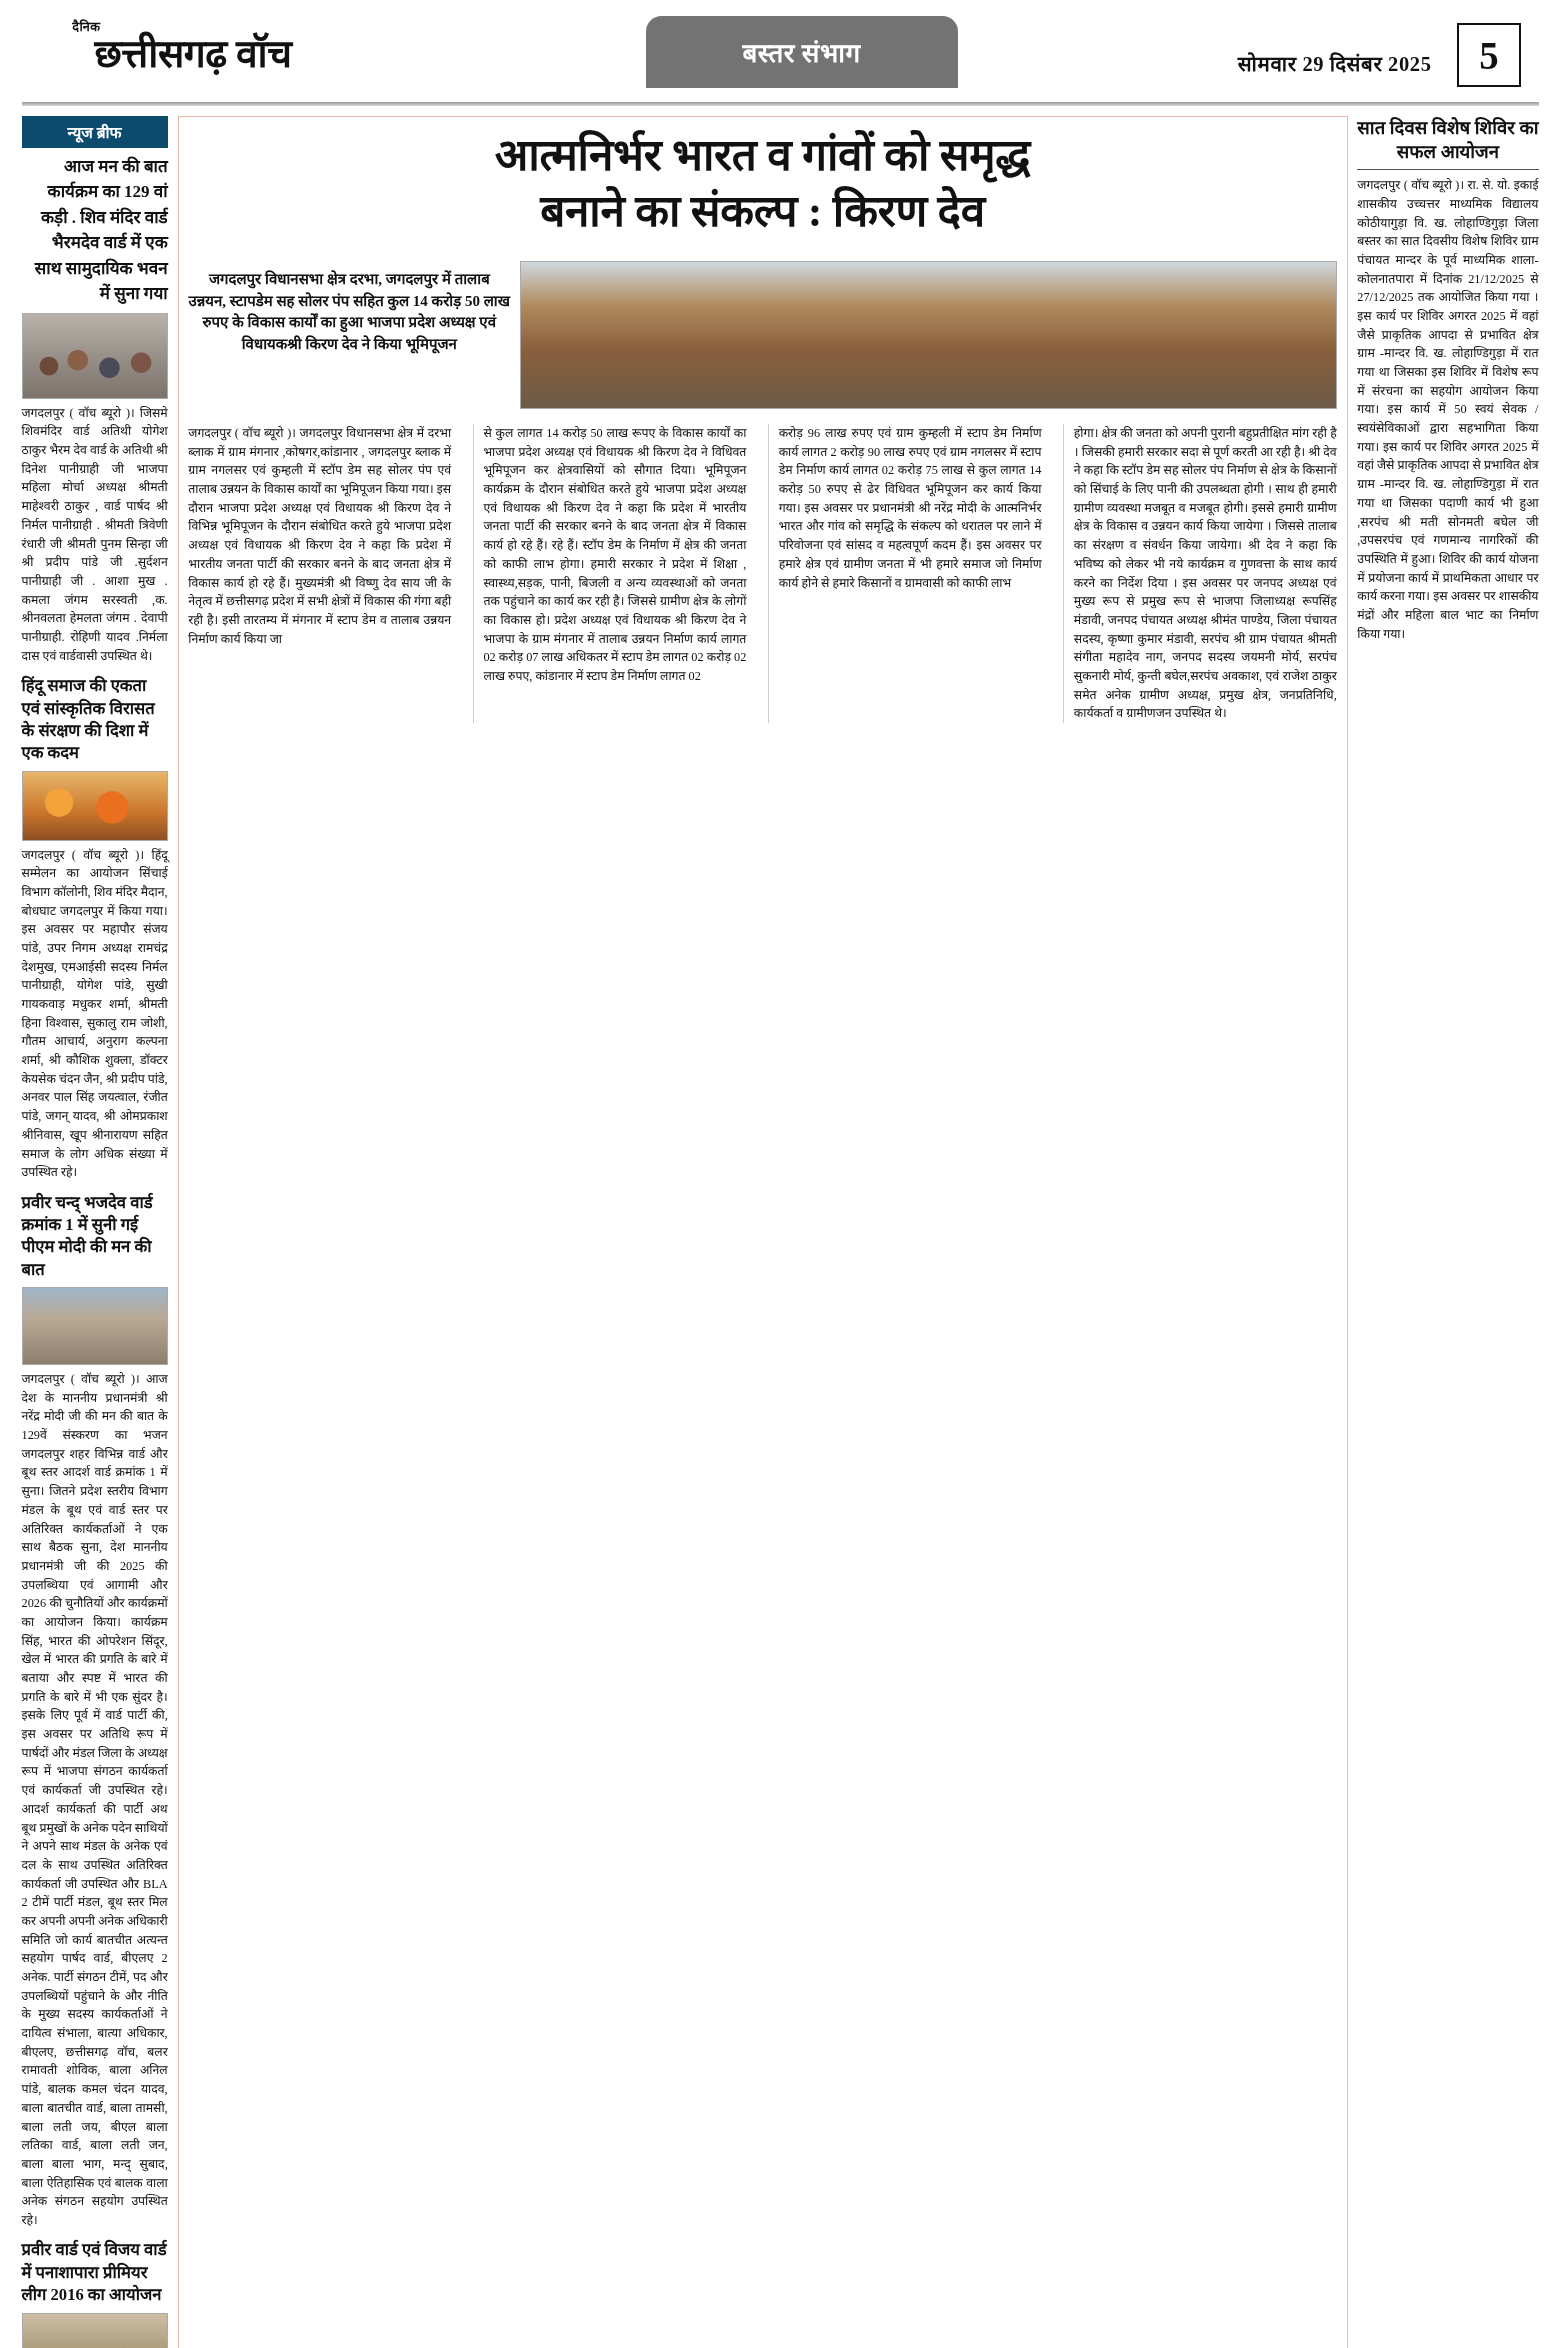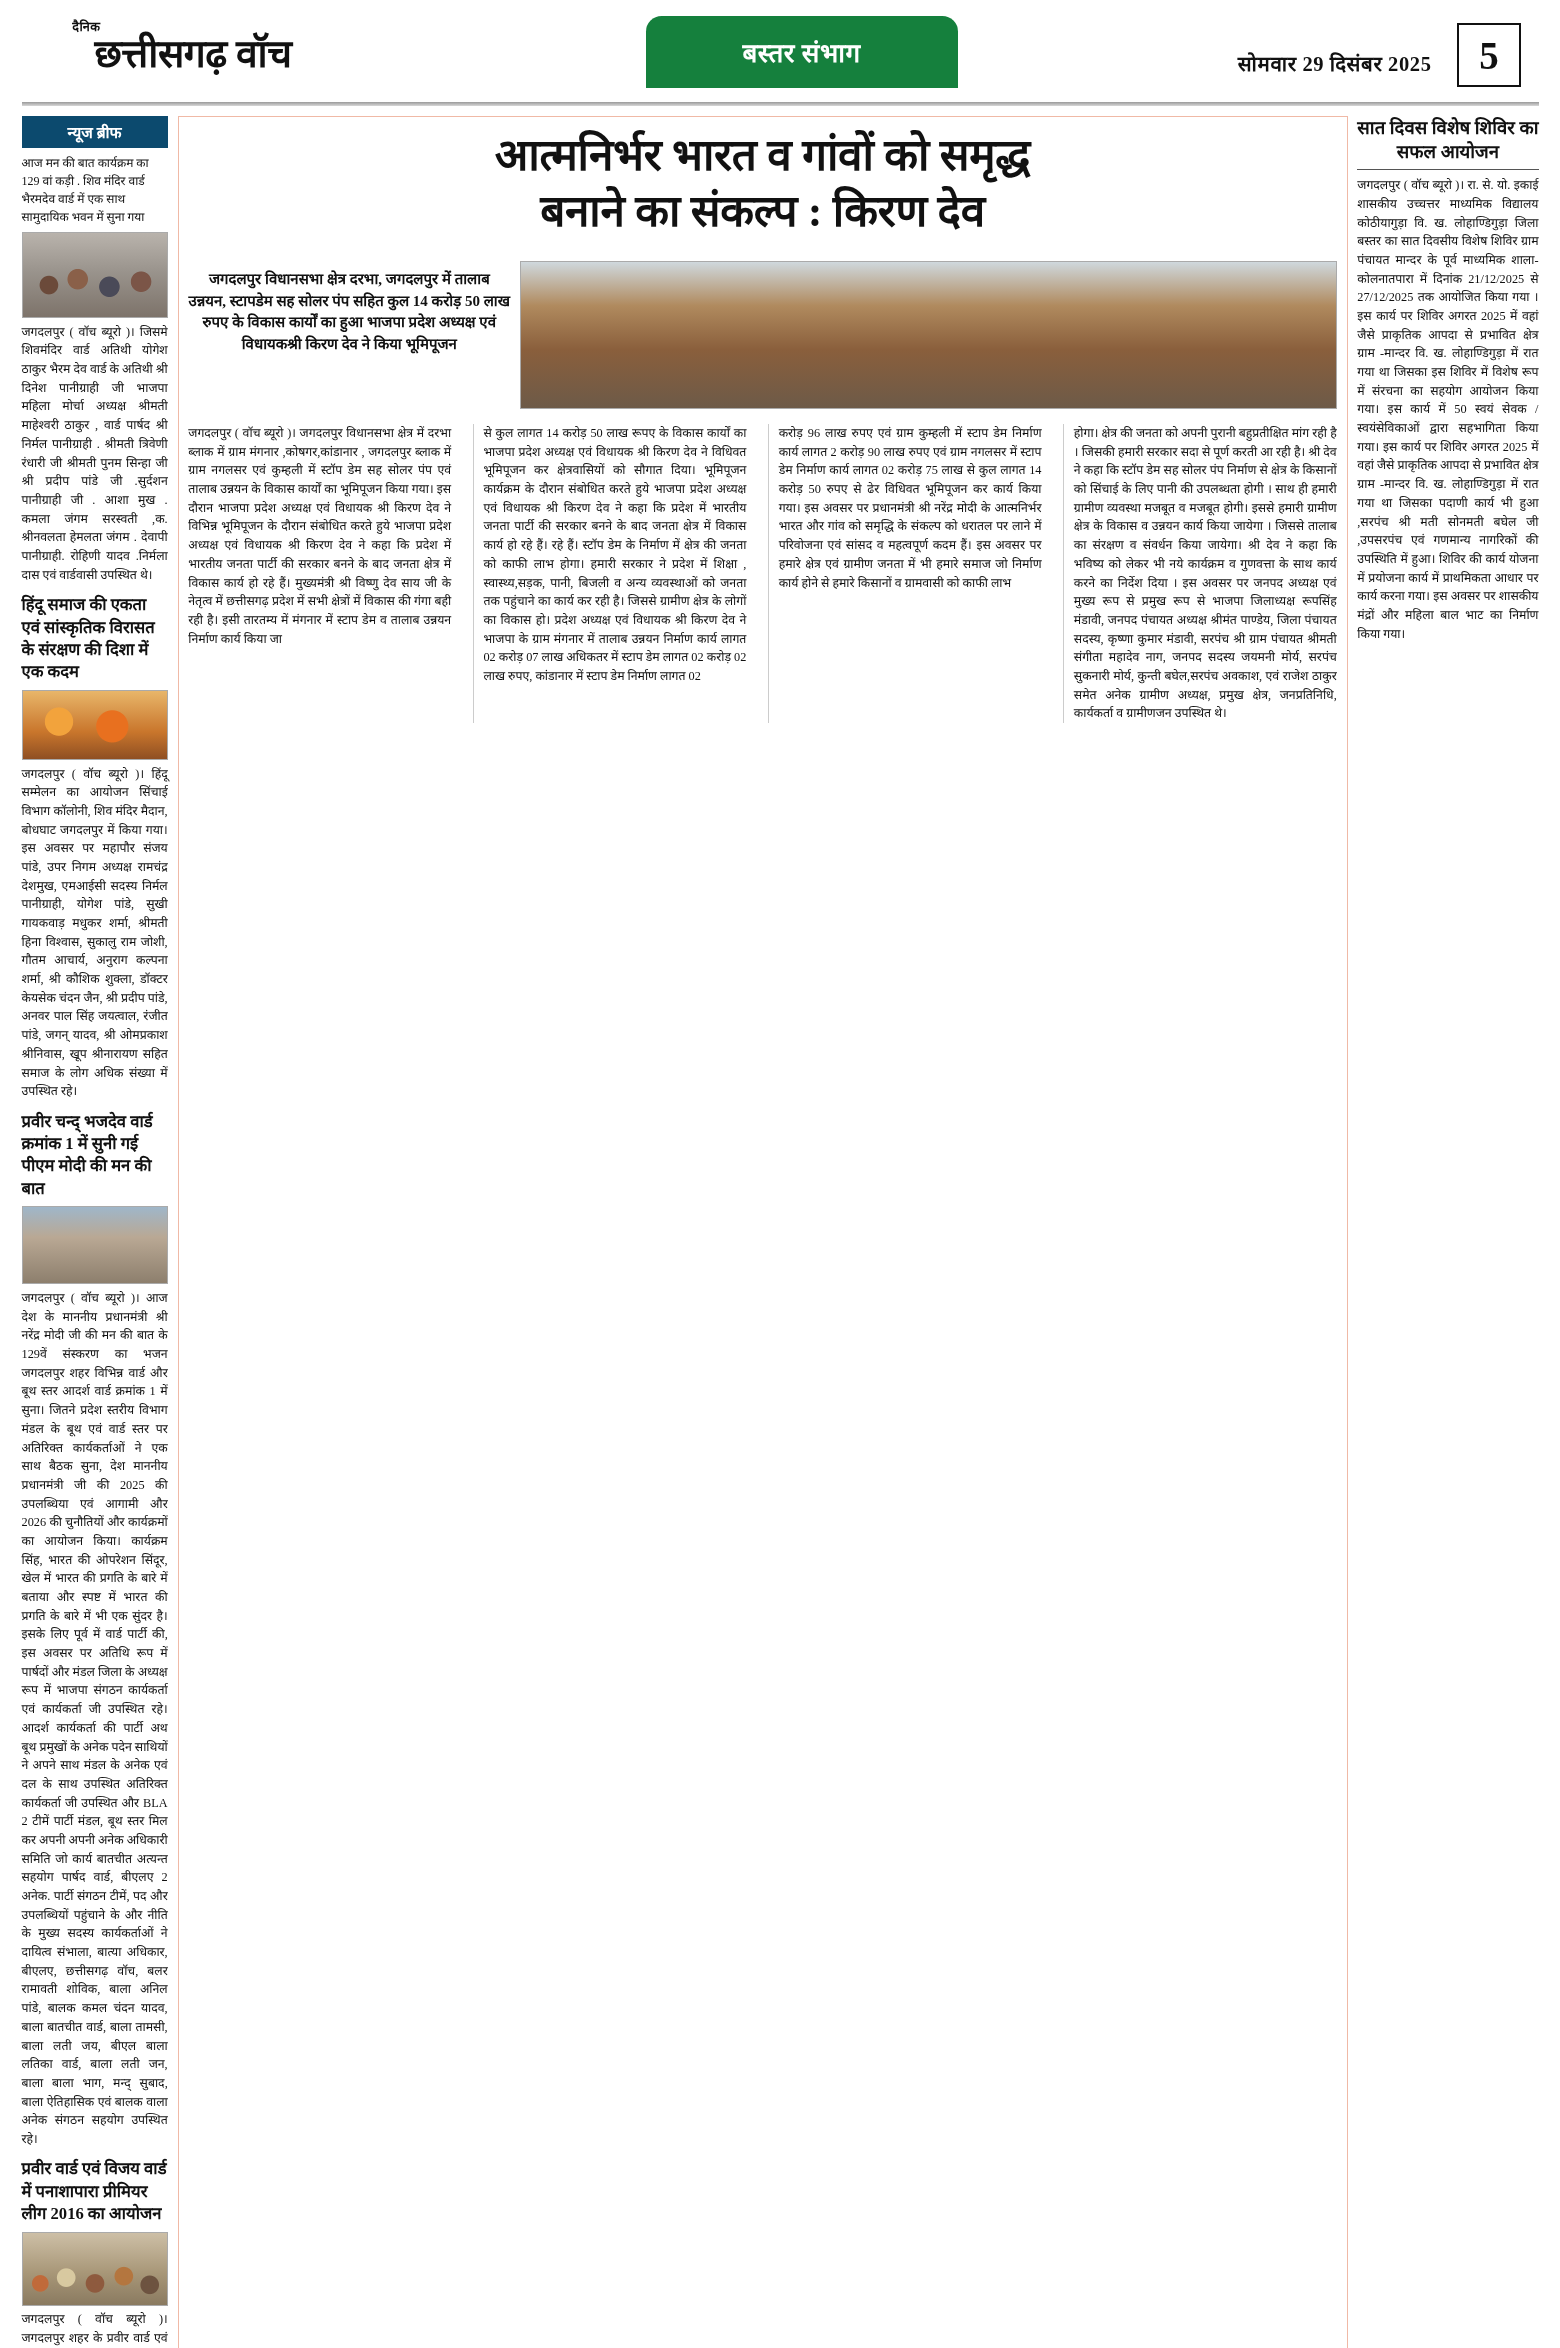--- a/index.html
+++ b/index.html
@@ -11,36 +11,36 @@
     position:relative;
     overflow:hidden;
   }
   .page{position:relative;width:1560px;height:2348px;background:#fff;padding:0;box-sizing:border-box;}
 
   
   .masthead{position:relative;height:86px;margin:15.6px 21.5px 0 21.5px;}
   .logo{position:absolute;left:41px;top:5.9px;width:293px;}
   .logo .l1{font-family:"Liberation Serif",serif;font-size:12.7px;font-weight:bold;letter-spacing:0.5px;line-height:1;margin-left:9.8px;}
   .logo .l2{font-family:"Liberation Serif",serif;font-size:39px;font-weight:bold;line-height:1.05;letter-spacing:-0.5px;margin-left:32px;}
-  .redtab{position:absolute;left:624px;top:0;width:312px;height:72px;background:#15803d;
+  .redtab{position:absolute;left:624px;top:0;width:312px;height:72px;background:#737373;
      border-radius:15.6px 15.6px 0 0;display:flex;align-items:center;justify-content:center;}
   .redtab span{color:#fff;font-size:26px;font-weight:bold;letter-spacing:0.5px;}
   .dateline{position:absolute;right:107px;top:33px;font-size:20.5px;font-weight:bold;letter-spacing:0.6px;}
   .pagenum{position:absolute;right:17.6px;top:7.8px;width:60px;height:60px;border:2px solid #111;
      display:flex;align-items:center;justify-content:center;font-size:39px;font-weight:bold;}
   .mast-rule{margin:0 21.5px;height:4.9px;background:linear-gradient(to bottom,#9a9a9a,#d8d8d8);}
 
   
   .wrap{position:relative;margin:9.8px 21.5px 0 21.5px;}
   .row{display:flex;gap:0;}
 
   
   .sidebar{width:156px;flex:0 0 156px;padding-right:9.8px;box-sizing:border-box;}
   .nb-head{background:#0c4a6e;color:#fff;text-align:center;font-size:15.6px;font-weight:bold;padding:4.9px 0;margin-bottom:5.9px;}
-  .nb-kicker{font-size:12px;font-weight:normal;text-align:left;line-height:1.5;margin-bottom:5.9px;}
+  .nb-kicker{font-size:17px;font-weight:bold;text-align:right;line-height:1.5;margin-bottom:5.9px;}
   .ph{background:#cfc9c2;border:1px solid #aaa;display:block;position:relative;overflow:hidden;}
   .ph.people{background:
      radial-gradient(circle at 18% 62%,#6b4a3a 8.8px,transparent 9.8px),
      radial-gradient(circle at 38% 55%,#8a6049 9.8px,transparent 10.7px),
      radial-gradient(circle at 60% 64%,#4a4a58 9.8px,transparent 10.7px),
      radial-gradient(circle at 82% 58%,#7b5547 9.8px,transparent 10.7px),
      linear-gradient(180deg,#b9b3ac 0%,#9a948d 45%,#7d736a 100%);}
   .ph.crowd{background:
      radial-gradient(circle at 12% 70%,#c06a3a 7.8px,transparent 8.8px),
      radial-gradient(circle at 30% 62%,#d8c9a0 8.8px,transparent 9.8px),

